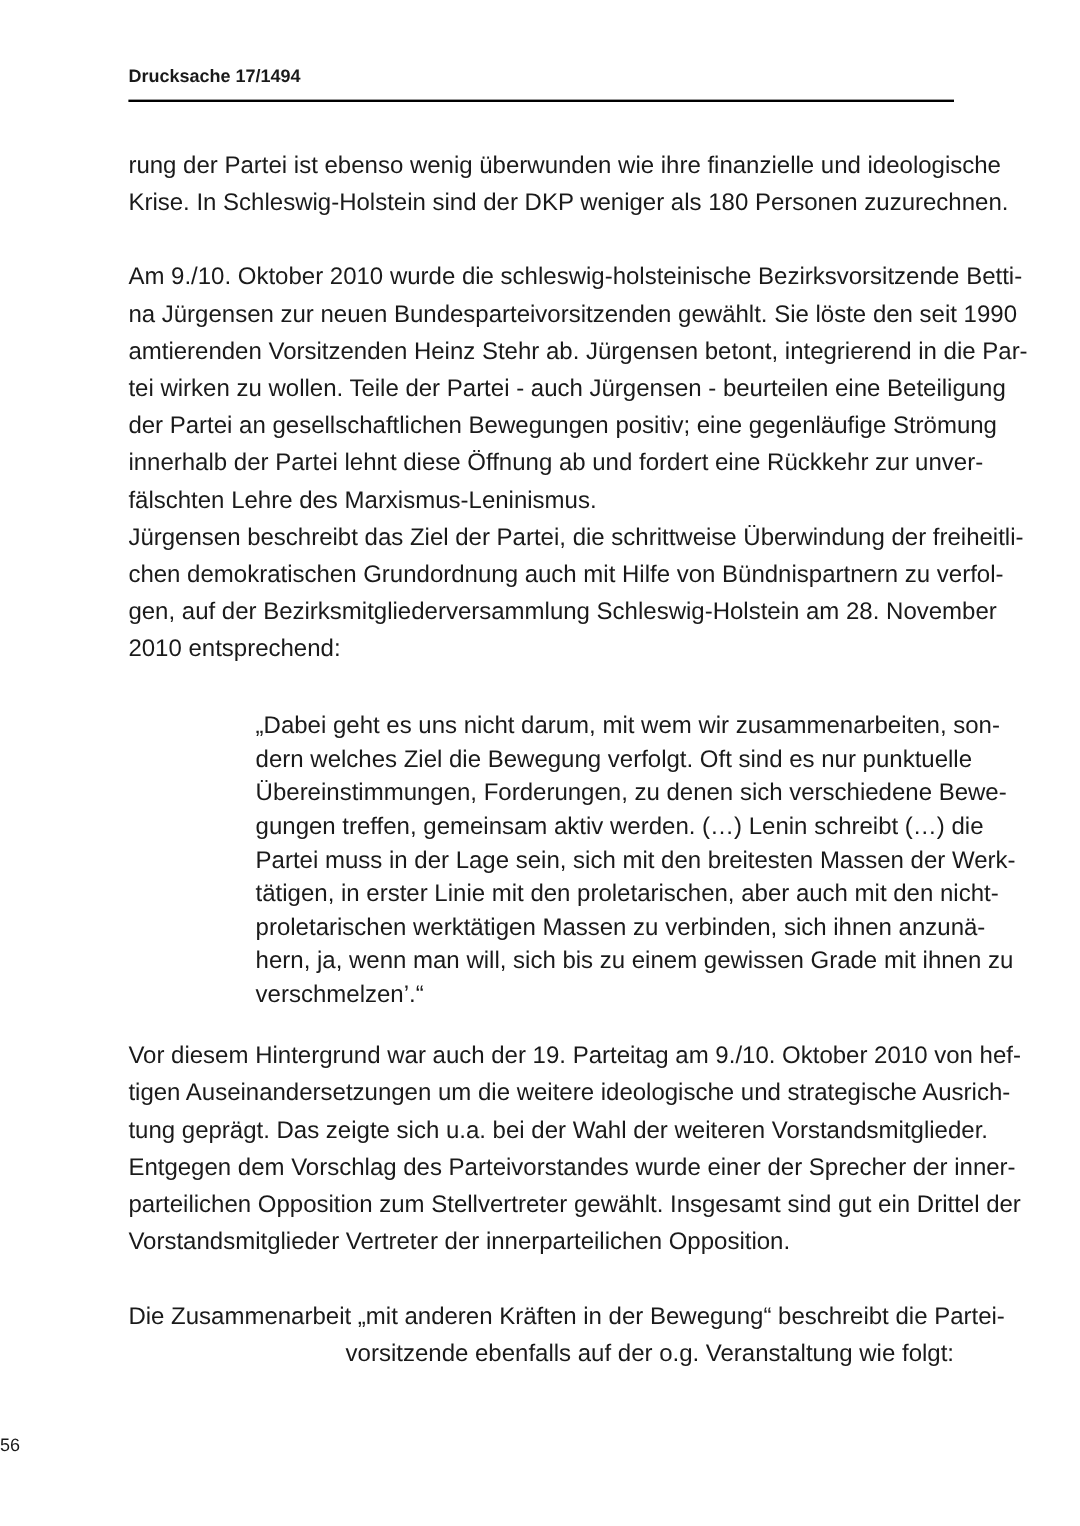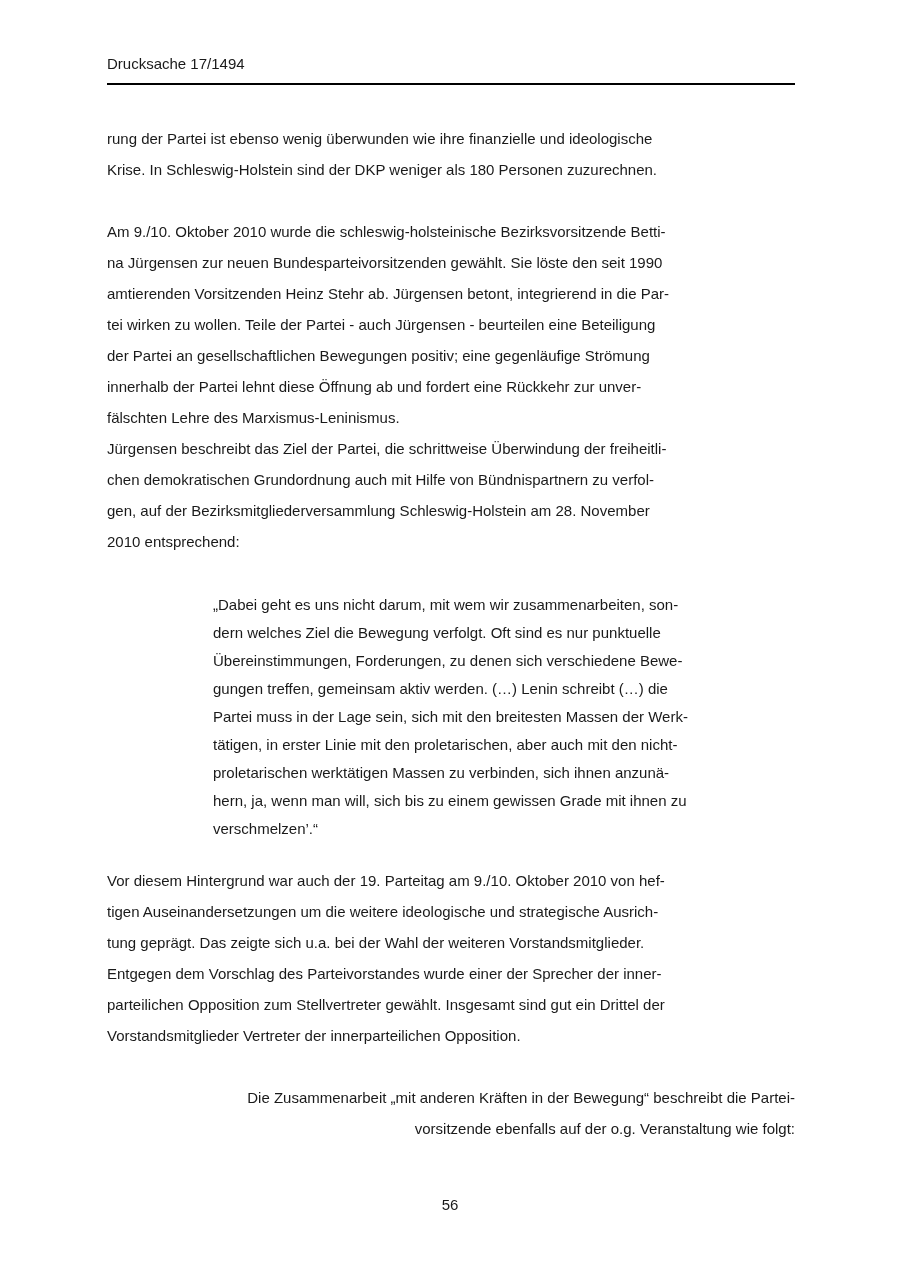--- a/index.html
+++ b/index.html
@@ -17,44 +17,44 @@
     margin: 54px 105px 0 107px;
     border-bottom: 2px solid #000000;
     padding-bottom: 10px;
   }
   .header-row {
     display: flex;
     align-items: baseline;
     font-size: 15px;
     line-height: 19px;
   }
-  .doc-number { font-weight: normal; }
+  .doc-number { font-weight: bold; }
   .header-title { margin-left: 76px; }
   .content {
     margin: 38px 105px 0 107px;
-    font-size: 15px;
+    font-size: 20px;
     line-height: 31px;
   }
   .para { white-space: pre; }
   .quote {
     white-space: pre;
     line-height: 28px;
     margin-left: 106px;
   }
   .p1 { margin-bottom: 31px; }
   .q1 { margin-top: 34px; }
   .p4 { margin-top: 22px; }
   .p5 { margin-top: 31px; text-align: right; }
   .q2 { margin-top: 36px; }
   .footer {
     position: absolute;
     top: 1196px;
     left: 0;
     width: 100%;
-    text-align: center;
+    text-align: left;
     font-size: 15px;
   }
 </style>
 </head>
 <body>
 
 <div class="page">
 
   <header class="header">
     <div class="header-row">

